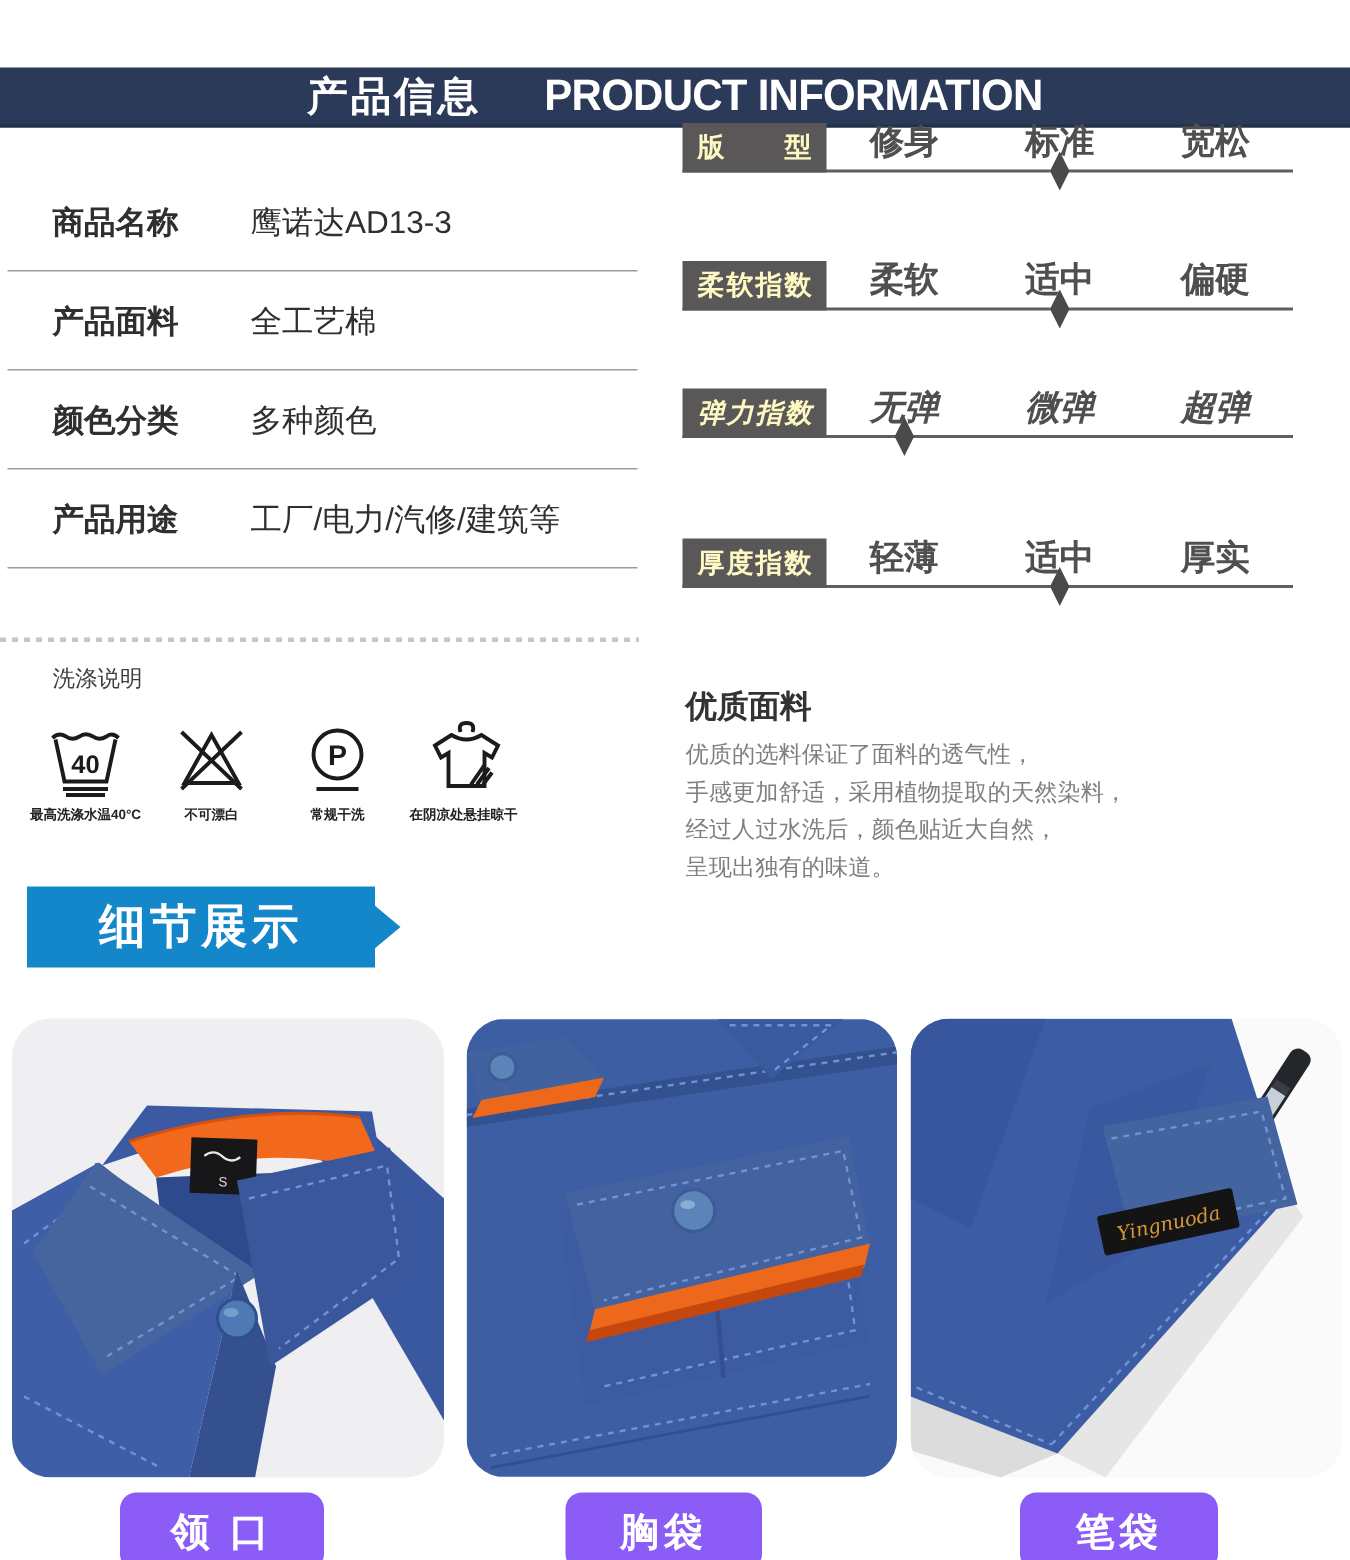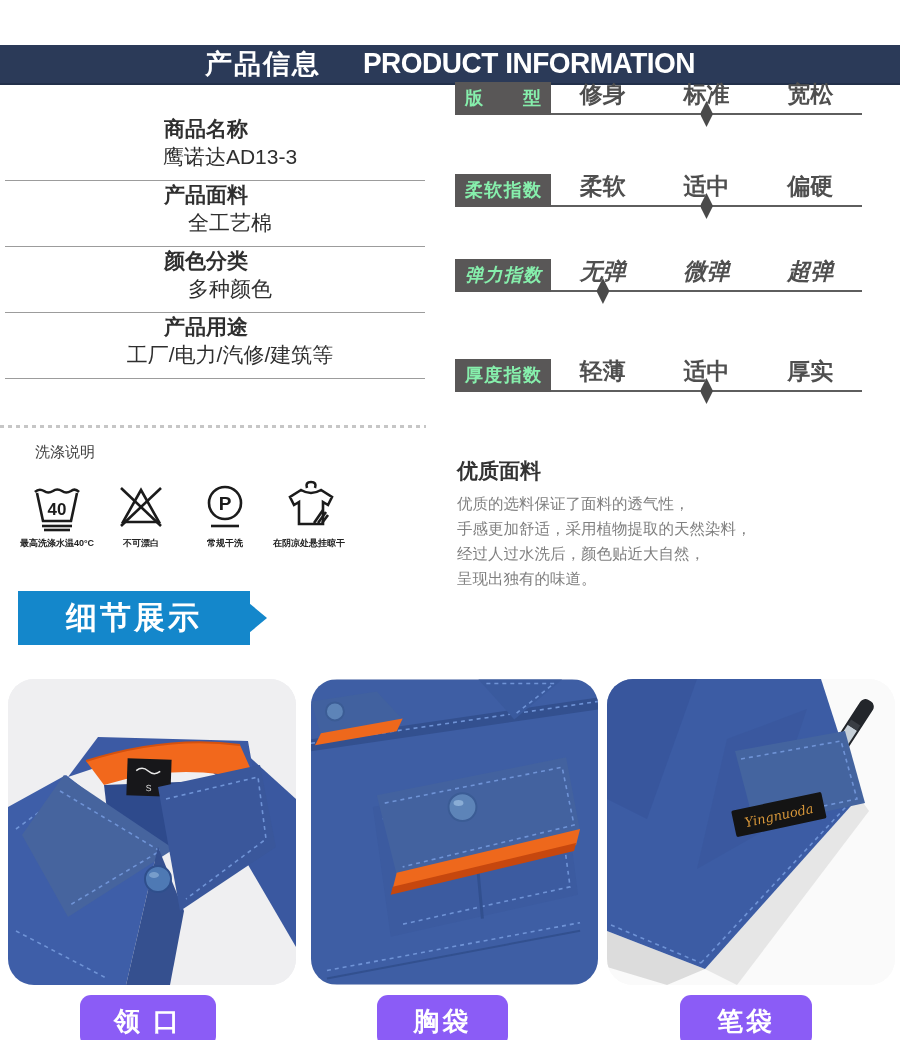--- a/index.html
+++ b/index.html
@@ -8,28 +8,28 @@
   .abs{position:absolute;margin-top:45px;}
 
   
   .hdr{left:0;top:0;width:900px;height:38px;background:#2b3a58;border-bottom:2px solid #22304a;
        display:flex;align-items:center;justify-content:center;gap:42px;}
   .hdr .zh{color:#fff;font-size:27px;font-weight:bold;letter-spacing:2px;}
   .hdr .en{color:#fff;font-size:28px;font-weight:bold;letter-spacing:-0.5px;transform:scaleY(1.05);}
 
   
   .specs{left:5px;top:70px;width:420px;}
-  .spec-row{height:66px;display:flex;align-items:center;border-bottom:1px solid #9c9c9c;padding-left:30px;box-sizing:border-box;flex-direction:column;}
+  .spec-row{height:66px;display:flex;align-items:center;border-bottom:1px solid #9c9c9c;padding-left:30px;box-sizing:border-box;}
   .spec-label{width:132px;font-size:21px;font-weight:bold;color:#2f2f2f;}
   .spec-value{font-size:21px;color:#2f2f2f;}
 
   
   .slider-row{position:absolute;left:455px;width:435px;height:60px;}
   .slider-line{position:absolute;left:0;right:28px;bottom:0;height:2px;background:#5e5e5e;}
-  .slider-label{position:absolute;left:0;bottom:0;width:96px;height:33px;background:#595757;color:#86efac;
+  .slider-label{position:absolute;left:0;bottom:0;width:96px;height:33px;background:#595757;color:#fef9c3;
        font-size:18px;font-weight:bold;display:block;line-height:33px;box-sizing:border-box;padding:0 10px;
        text-align:justify;text-align-last:justify;}
   .slider-opts{position:absolute;left:96px;right:28px;bottom:2px;display:flex;}
   .slider-opts span{flex:1;text-align:center;font-size:23px;font-weight:600;color:#4f4f4f;padding-bottom:3px;}
   .diamond{position:absolute;bottom:-12px;width:13px;height:26px;background:#4a4a4a;transform:translateX(-50%);
        clip-path:polygon(50% 0,100% 50%,50% 100%,0 50%);}
 
   
   .dotline{left:0;top:380px;width:426px;height:3px;
        background:repeating-linear-gradient(90deg,#c6c6c6 0 4px,transparent 4px 8px);}

